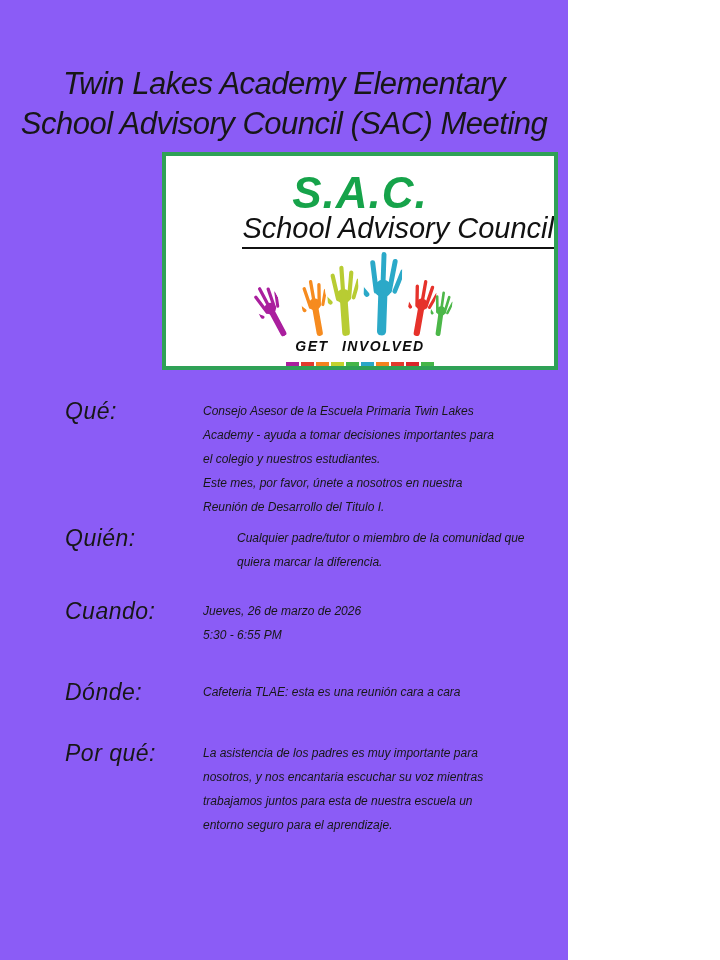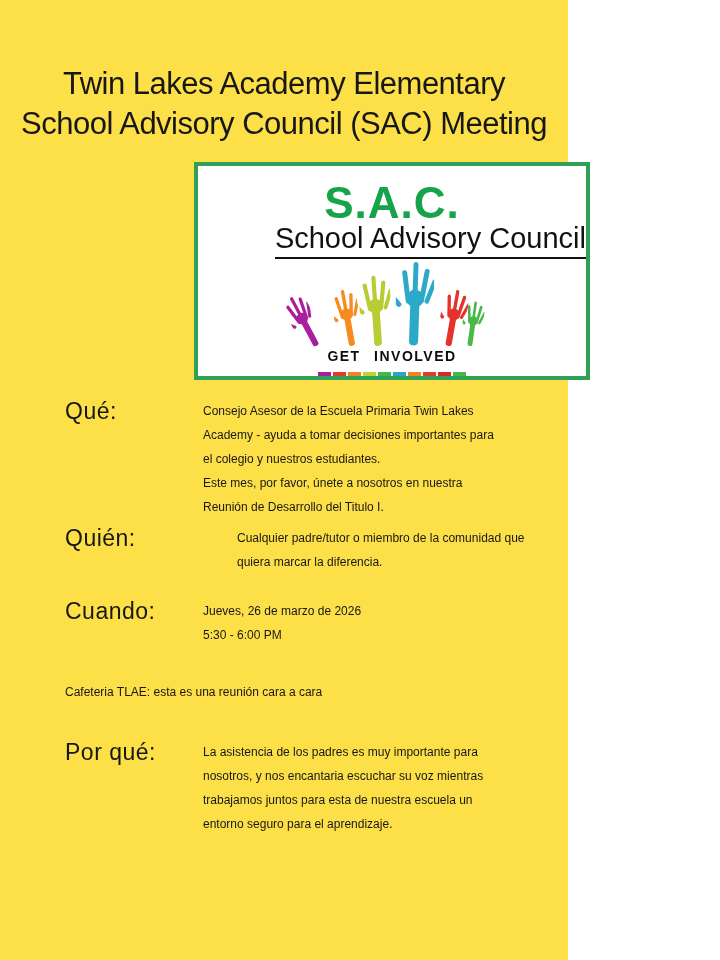--- a/index.html
+++ b/index.html
@@ -6,44 +6,44 @@
   html, body { background: #ffffff; }
   body {
     width: 720px; height: 960px;
     font-family: "Liberation Sans", sans-serif;
     color: #1a1a1a;
     overflow: hidden;
     position: relative;
   }
   .page {
     width: 568px; height: 960px;
-    background: #fde047;
+    background: #8b5cf6;
     position: relative;
+    font-style: italic;
   }
 
   
   .title {
     padding-top: 64px;
     text-align: center;
     font-size: 31px;
     line-height: 40px;
     letter-spacing: -0.5px;
     font-weight: 400;
     color: #171717;
   }
 
   
   .logo-box {
     position: absolute;
-    left: 162px; top: 162px;
+    left: 162px; top: 152px;
     width: 396px; height: 218px;
     background: #fff;
     border: 4px solid var(--logo-green, #2fa156);
     overflow: hidden;
-    margin-left: 32px;
   }
   .logo-acronym {
     position: absolute;
     top: 12px; left: 0; right: 0;
     text-align: center;
     font-size: 44px;
     font-weight: 700;
     color: var(--sac-green, #16a34a);
     letter-spacing: 1px;
   }
@@ -192,24 +192,25 @@
 
     <div class="section s2">
       <div class="label">Quién:</div>
       <div class="body">Cualquier padre/tutor o miembro de la comunidad que
 quiera marcar la diferencia.</div>
     </div>
 
     <div class="section s3">
       <div class="label">Cuando:</div>
       <div class="body">Jueves, 26 de marzo de 2026
-5:30 - 6:00 PM</div>
+5:30 - 6:55 PM</div>
     </div>
 
     <div class="section s4">
+      <div class="label">Dónde:</div>
       <div class="body">Cafeteria TLAE: esta es una reunión cara a cara</div>
     </div>
 
     <div class="section s5">
       <div class="label">Por qué:</div>
       <div class="body">La asistencia de los padres es muy importante para
 nosotros, y nos encantaria escuchar su voz mientras
 trabajamos juntos para esta de nuestra escuela un
 entorno seguro para el aprendizaje.</div>
     </div>

